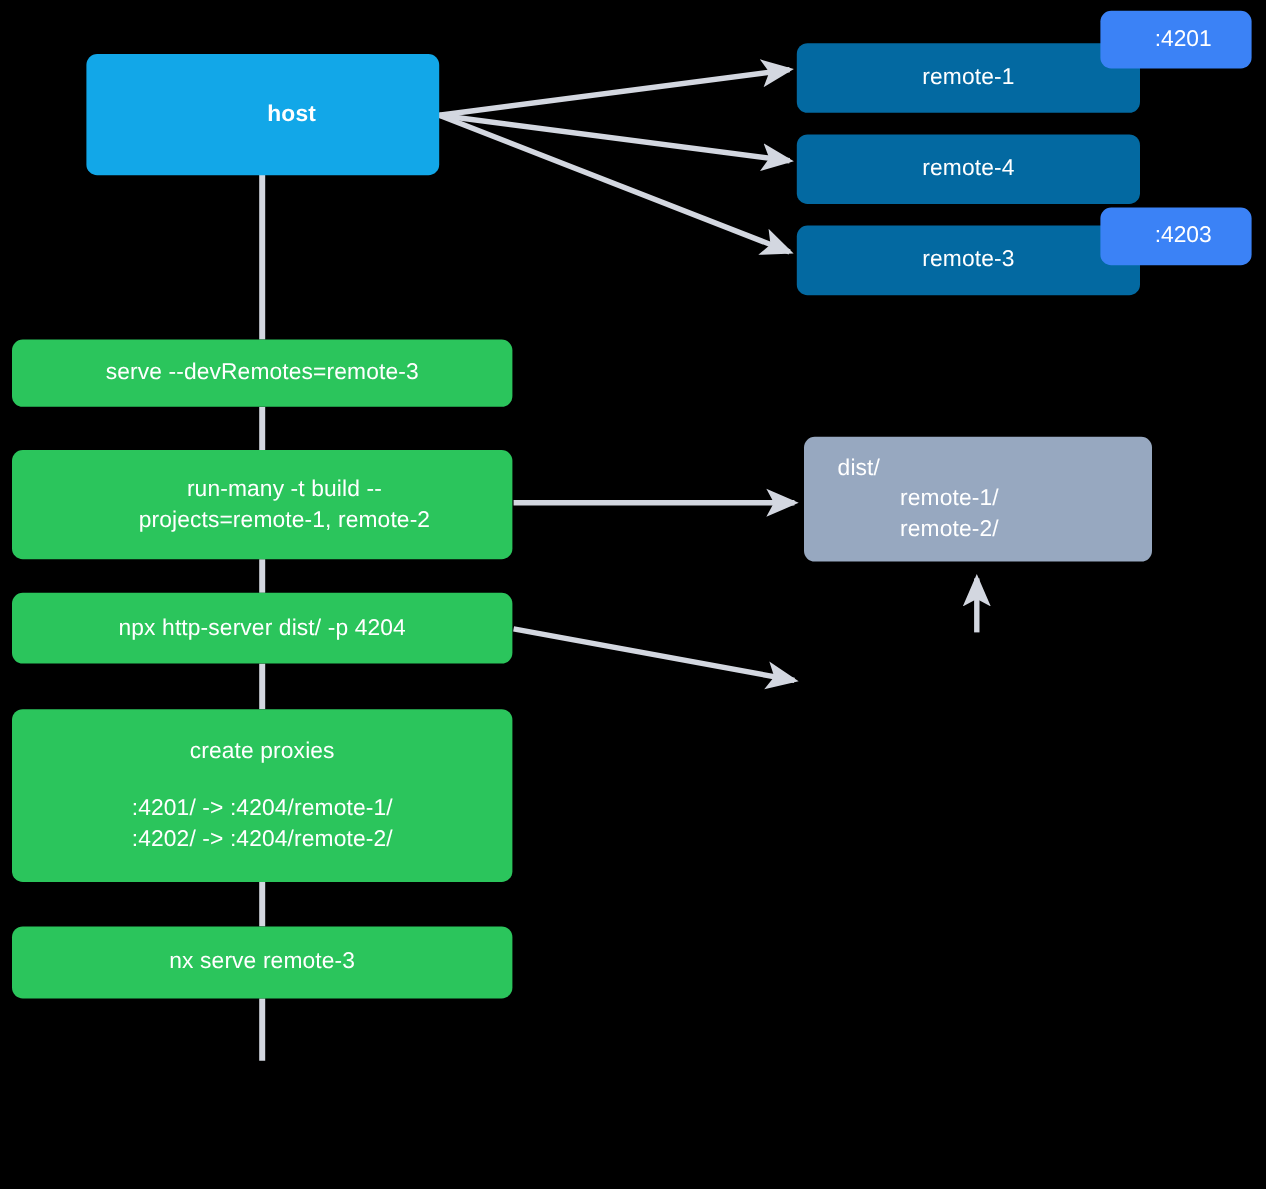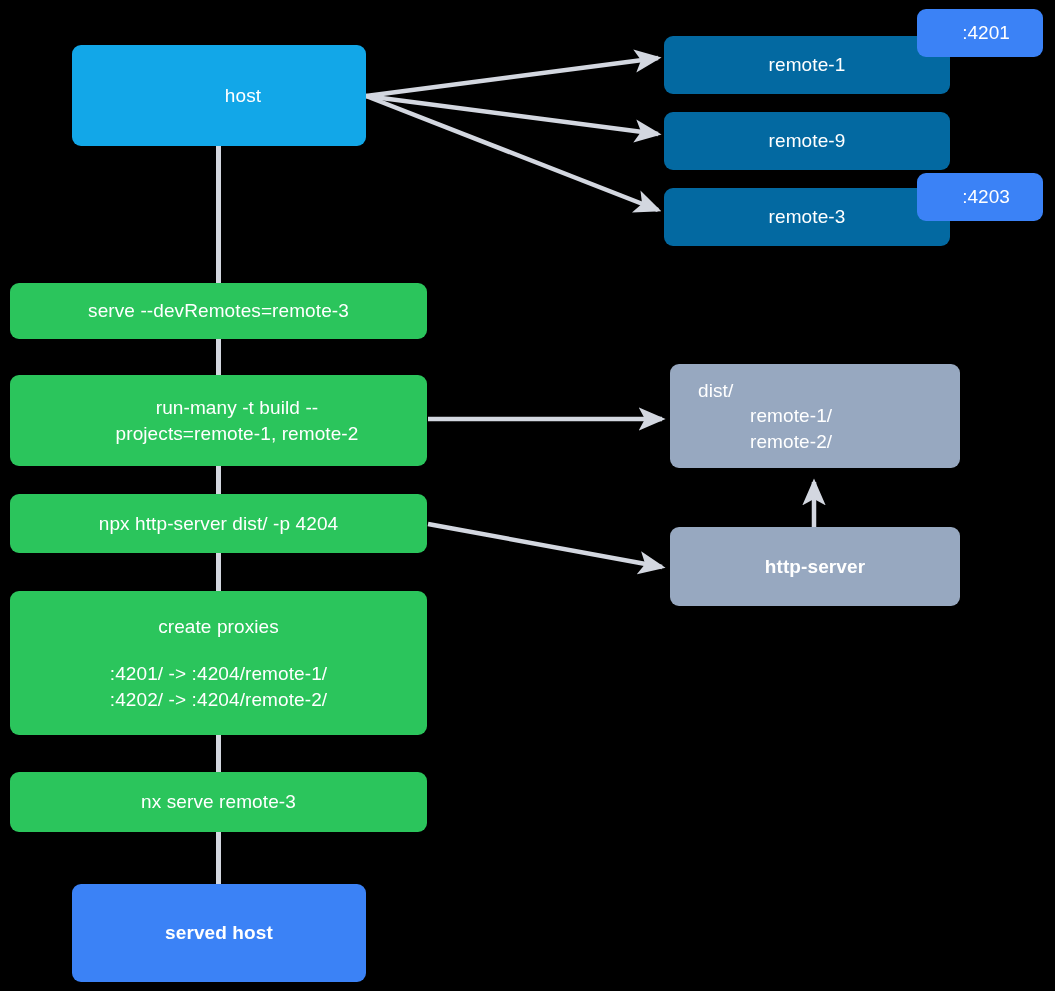--- a/index.html
+++ b/index.html
@@ -44,21 +44,21 @@
     align-items: center;
     justify-content: center;
     color: #ffffff;
     text-align: center;
     line-height: 1.35;
     letter-spacing: 0.1px;
   }
 
   .node.host-node {
     background: #12a7e8;
-    font-weight: normal;
+    font-weight: bold;
     font-size: 19px;
     padding-left: 48px;
   }
   .node.served-node {
     background: #3b82f6;
     font-weight: bold;
     font-size: 19px;
   }
   .node.cmd-node {
     background: #2bc55c;
@@ -188,21 +188,21 @@
   </div>
 
   <div class="node remote-node" style="left:664px; top:36px; width:286px; height:58px;">
     <span>remote-1</span>
   </div>
   <div class="port-badge" style="left:917px; top:9px; width:126px; height:48px;">
     <span>:4201</span>
   </div>
 
   <div class="node remote-node" style="left:664px; top:112px; width:286px; height:58px;">
-    <span>remote-9</span>
+    <span>remote-4</span>
   </div>
 
   <div class="node remote-node" style="left:664px; top:188px; width:286px; height:58px;">
     <span>remote-3</span>
   </div>
   <div class="port-badge" style="left:917px; top:173px; width:126px; height:48px;">
     <span>:4203</span>
   </div>
 
   <div class="node cmd-node" style="left:10px; top:283px; width:417px; height:56px;">
@@ -223,29 +223,23 @@
     <span class="proxy-map">
       <span>:4201/ -&gt; :4204/remote-1/</span>
       <span>:4202/ -&gt; :4204/remote-2/</span>
     </span>
   </div>
 
   <div class="node cmd-node" style="left:10px; top:772px; width:417px; height:60px;">
     <span>nx serve remote-3</span>
   </div>
 
-  <div class="node served-node" style="left:72px; top:884px; width:294px; height:98px;">
-    <span>served host</span>
-  </div>
 
   <div class="node asset-node" style="left:670px; top:364px; width:290px; height:104px; align-items:flex-start; justify-content:center;">
     <span class="tree-text">
       <span class="lvl1">dist/</span>
       <span class="lvl2">remote-1/</span>
       <span class="lvl2">remote-2/</span>
     </span>
   </div>
 
-  <div class="node asset-node bold-label" style="left:670px; top:527px; width:290px; height:79px;">
-    <span>http-server</span>
-  </div>
 
 </div>
 
 </body></html>

